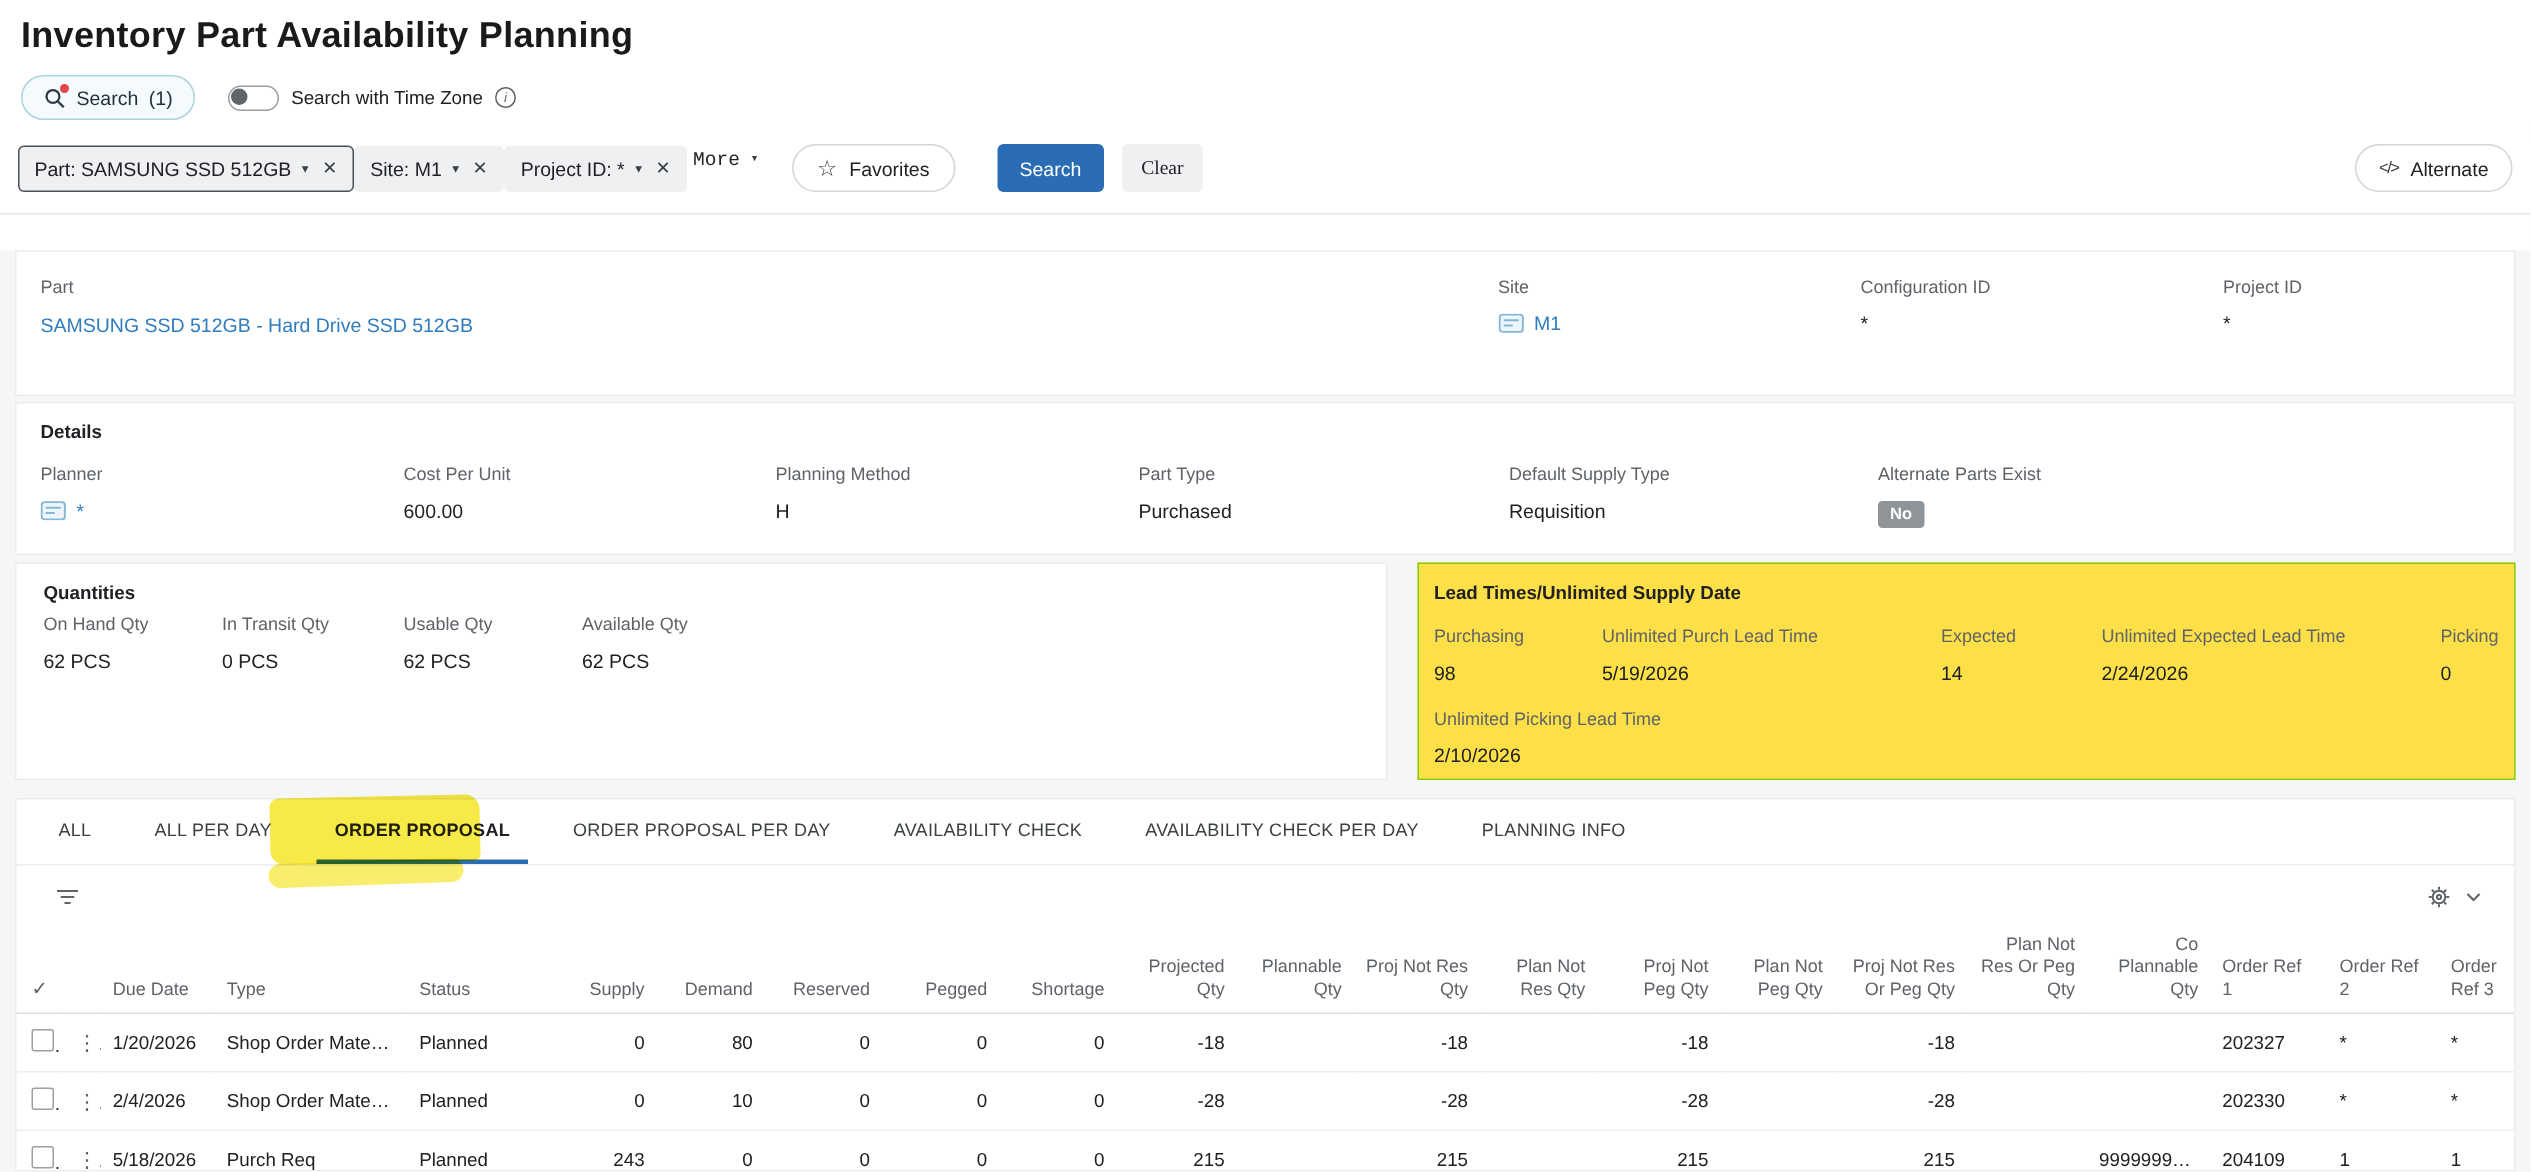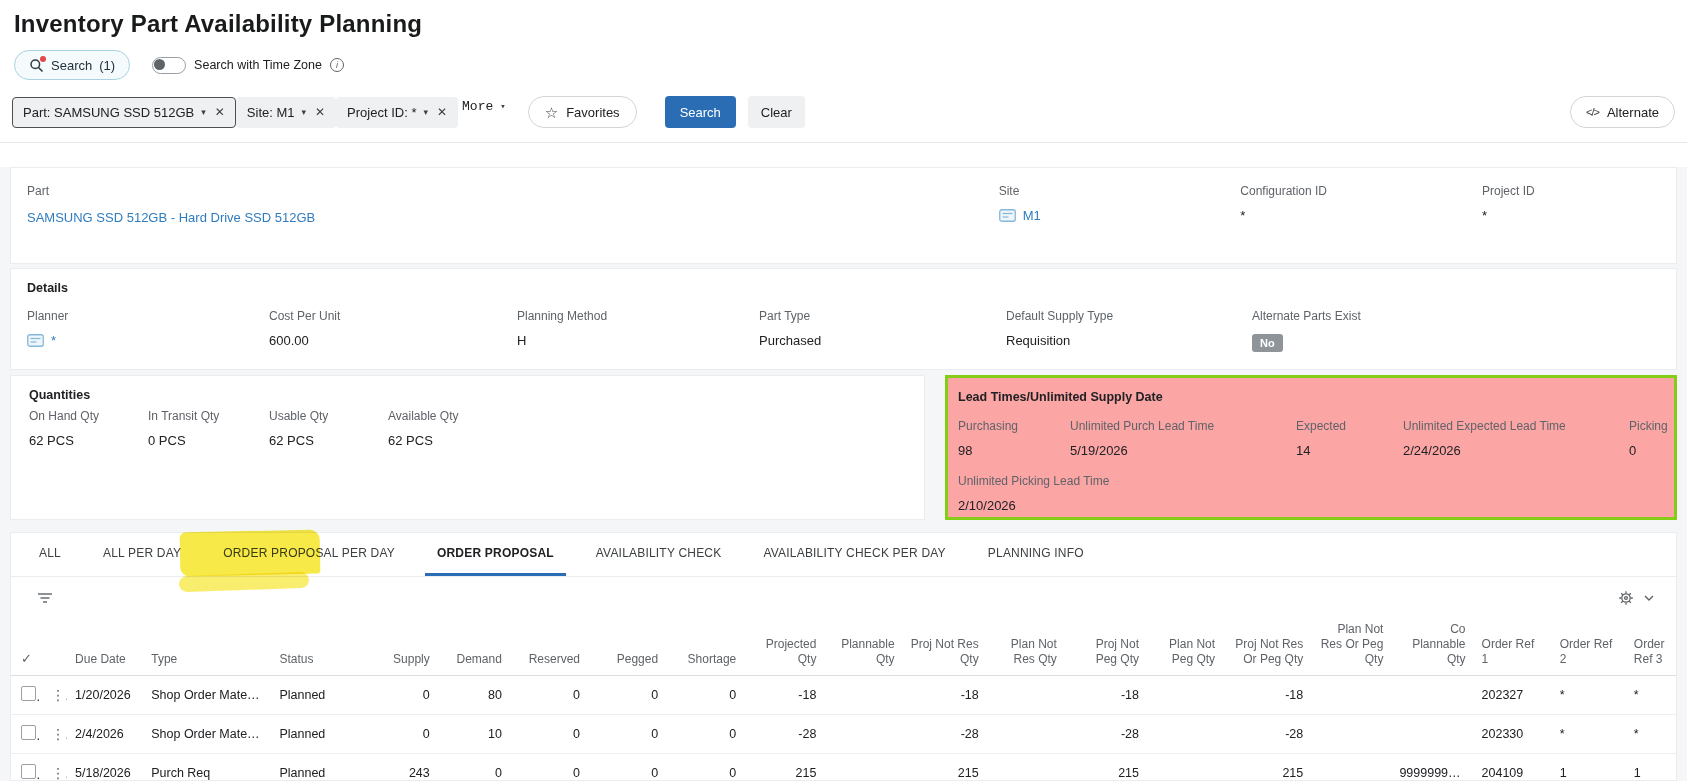--- a/index.html
+++ b/index.html
@@ -33,21 +33,21 @@
   .chip-close { font-size:12px; color:#3c4043; margin-left:2px; cursor:pointer; }
   .more-btn { display:inline-flex; align-items:center; gap:7px; background:none; border:none; font-size:13px;
               color:#202124; margin:0 22px 12px 4px; cursor:pointer; font-family:Liberation Mono, monospace; }
   .favorites-btn { display:inline-flex; align-items:center; gap:8px; height:32px; padding:0 16px;
                    border:1px solid #d2d5d8; border-radius:16px; background:#fff; font-size:13px;
                    color:#202124; cursor:pointer; font-family:inherit; }
   .star { font-size:15px; line-height:1; color:#3c4043; }
   .primary-btn { height:32px; padding:0 15px; background:var(--accent-blue,#2a6db4); color:#fff; border:none;
                  border-radius:4px; font-size:13px; margin-left:28px; cursor:pointer; font-family:inherit; }
   .clear-btn { height:32px; padding:4px 13px; background:#eef0f1; color:#202124; border:none; border-radius:4px;
-               font-size:13px; margin-left:12px; cursor:pointer; font-family:Liberation Sans, sans-serif; }
+               font-size:13px; margin-left:12px; cursor:pointer; font-family:Liberation Serif, serif; }
   .advanced-btn { margin-left:auto; display:inline-flex; align-items:center; gap:8px; height:32px; padding:0 15px;
                   border:1px solid #d2d5d8; border-radius:16px; background:#fff; font-size:13px; color:#202124;
                   cursor:pointer; font-family:inherit; }
   .code-icon { font-size:11px; color:#3c4043; letter-spacing:-1px; }
 
   
   .content { background:#f5f6f7; height:639px; }
   .card { background:#fff; border:1px solid #ebecee; margin:0 10px; }
   .field-label { font-size:12px; color:#5f6368; margin-bottom:10px; white-space:nowrap; }
   .field-value { font-size:13px; color:#202124; white-space:nowrap; }
@@ -58,21 +58,21 @@
   .summary-card { margin-top:24px; height:97px; padding:16px 16px 0 16px; display:grid;
                   grid-template-columns:59.5% 14.8% 14.8% 1fr; }
   .details-card { margin-top:4px; height:102px; padding:12px 16px 0 16px; }
   .details-grid { display:grid; grid-template-columns:242px 248px 242px 247px 246px 1fr; margin-top:14px; }
   .badge { display:inline-block; background:var(--badge-gray,#8f9499); color:#fff; font-size:11px; font-weight:700;
            padding:3px 8px; border-radius:3px; }
 
   .two-col { display:flex; gap:20px; margin:5px 10px 0 10px; }
   .qty-card { width:915px; height:145px; background:#fff; border:1px solid #ebecee; padding:12px 0 0 18px; }
   .qty-grid { display:grid; grid-template-columns:119px 121px 119px 1fr; margin-top:7px; }
-  .lead-card { flex:1; height:145px; background:#fca5a5; border:3px solid #84cc16; padding:12px 0 0 10px; }
+  .lead-card { flex:1; height:145px; background:#fde047; border:1px solid #84cc16; padding:12px 0 0 10px; }
   .lead-grid { display:grid; grid-template-columns:112px 226px 107px 226px 1fr; margin-top:15px; }
   .lead-row2 { margin-top:16px; }
 
   
   .table-card { margin-top:12px; height:249px; overflow:hidden; position:relative; }
   .tabs { display:flex; align-items:stretch; gap:18px; height:44px; padding-left:16px; border-bottom:1px solid #ececee; }
   .tab { display:flex; align-items:center; padding:0 12px; font-size:12px; letter-spacing:.2px; color:#3c4043;
          cursor:pointer; white-space:nowrap; border-bottom:3px solid transparent; }
   .tab.active { font-weight:700; color:#202124; border-bottom:3px solid var(--accent-blue,#2a6db4); }
 
@@ -287,22 +287,22 @@
             <div class="field-value">2/10/2026</div>
           </div>
         </div>
       </section>
     </div>
 
     <section class="card table-card">
       <div class="tabs">
         <div class="tab">ALL</div>
         <div class="tab">ALL PER DAY</div>
+        <div class="tab active">ORDER PROPOSAL</div>
         <div class="tab">ORDER PROPOSAL PER DAY</div>
-        <div class="tab active">ORDER PROPOSAL</div>
         <div class="tab">AVAILABILITY CHECK</div>
         <div class="tab">AVAILABILITY CHECK PER DAY</div>
         <div class="tab">PLANNING INFO</div>
       </div>
 
       <div class="grid-toolbar">
         <span class="icon-btn">
           <svg width="16" height="12" viewBox="0 0 16 12">
               <g stroke="#5f6368" stroke-width="1.4">
                 <line x1="1" y1="2" x2="15" y2="2"></line>

